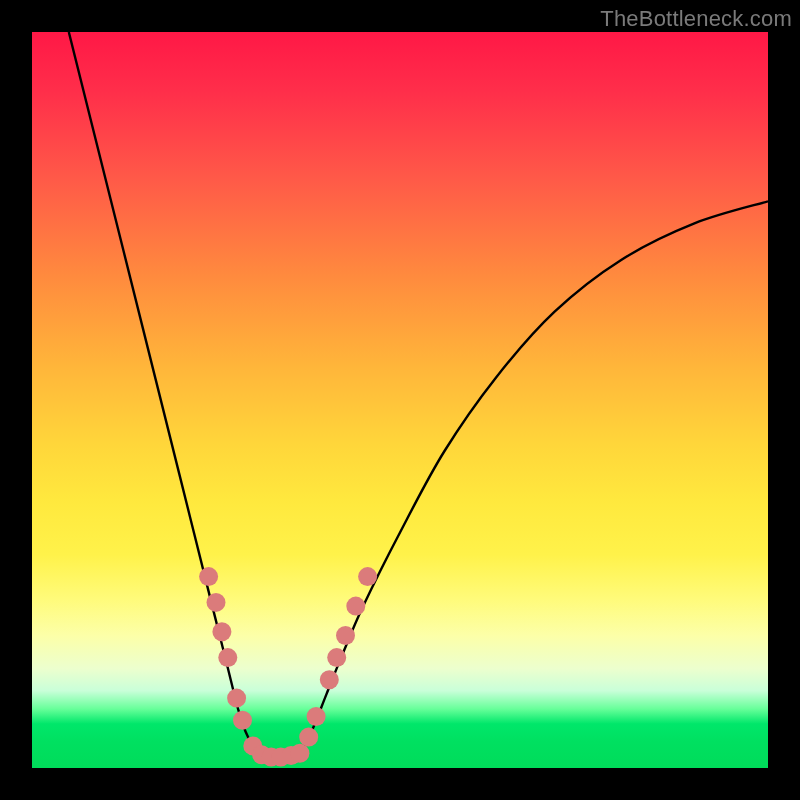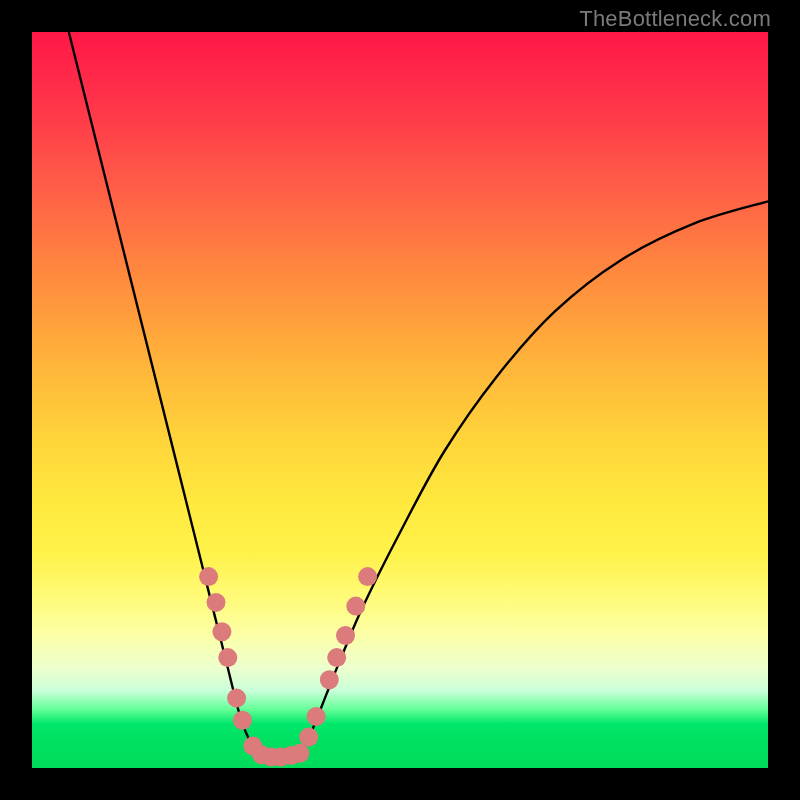--- a/index.html
+++ b/index.html
@@ -39,21 +39,21 @@
       #c9ffd9 89.5%,
       #66ff99 92%,
       #00e76a 94%,
       #00e060 96.5%,
       #00dc5a 100%
     );
   }
   .watermark {
     position: absolute;
     top: 6px;
-    right: 29px;
+    right: 8px;
     color: #7a7a7a;
     font-size: 22px;
     letter-spacing: 0.2px;
     font-weight: 400;
     user-select: none;
   }
   svg.curve {
     position: absolute;
     inset: 0;
     width: 736px;

